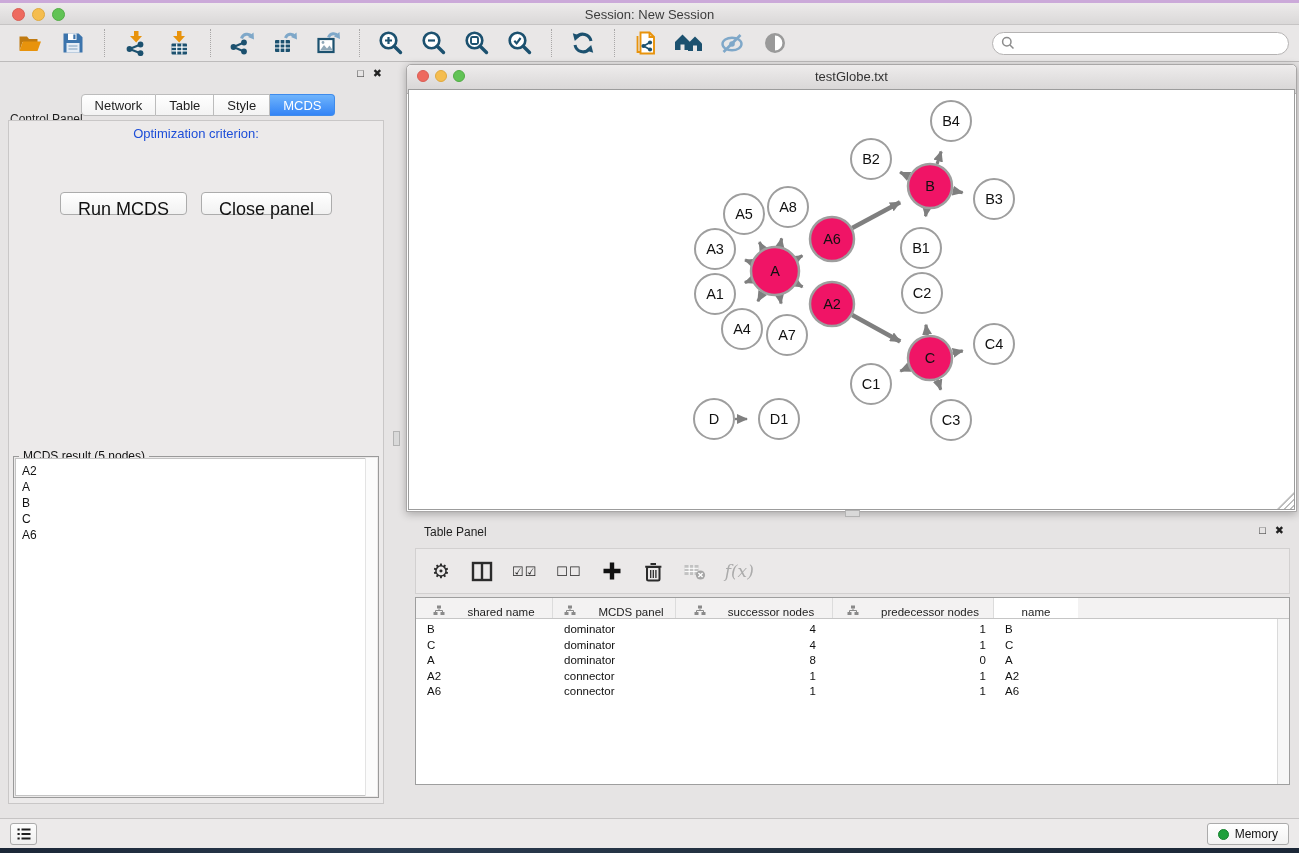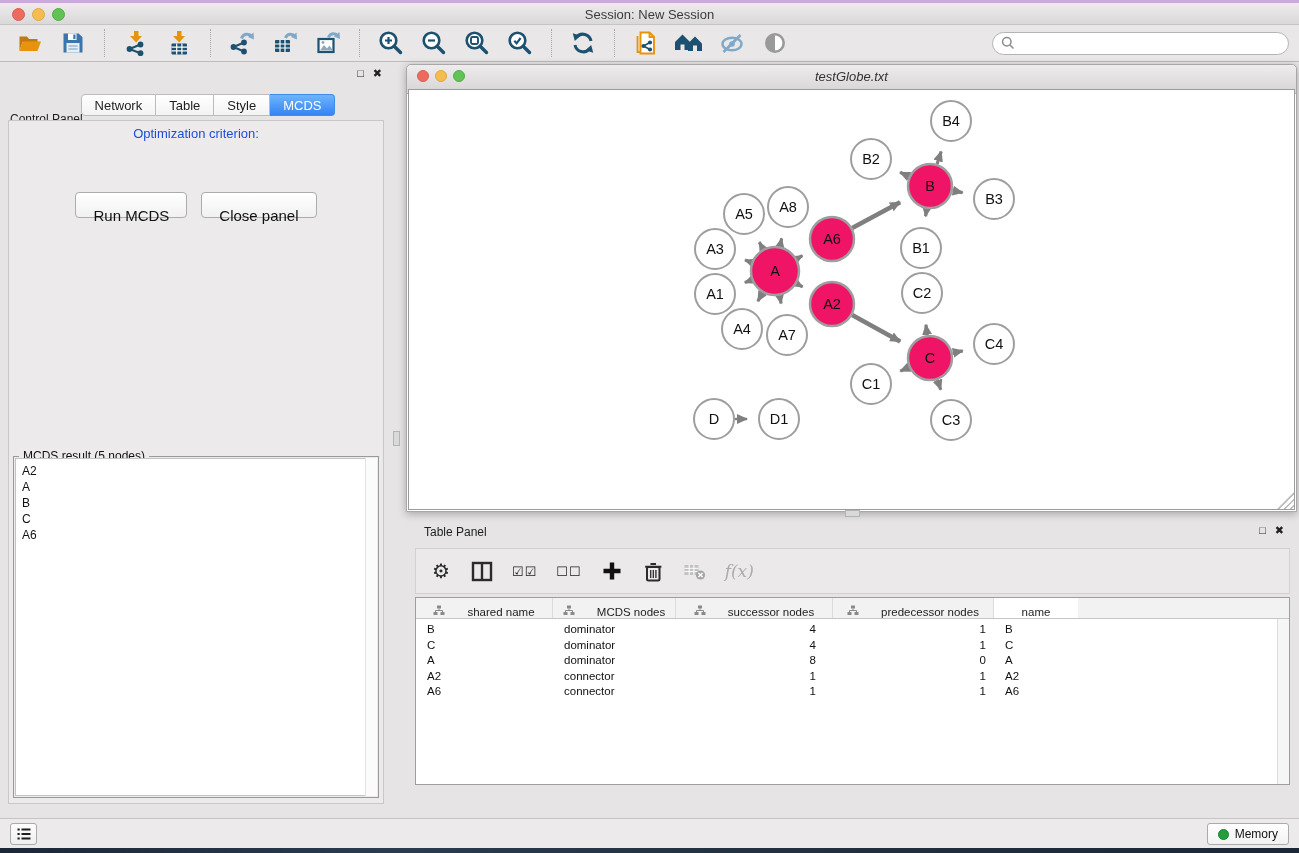--- a/index.html
+++ b/index.html
@@ -37,33 +37,33 @@
   .seg-tab:first-child{border-left:1px solid #BCBCBC;border-radius:4px 0 0 4px;}
   .seg-tab:last-child{border-radius:0 4px 4px 0;}
   .seg-tab.selected{background:linear-gradient(#6FB4FC,#3384F6);border-color:#3E8BEB;color:#fff;}
   .cp-content{position:absolute;top:58px;left:8px;right:8px;height:684px;background:#ECEAEA;border:1px solid #C9C7C7;}
   .opt-label{position:absolute;top:5px;width:100%;text-align:center;font-size:13px;color:#1d4ed8;}
   .dropdown{position:absolute;top:37px;left:34px;width:313px;height:23px;background:#fff;border:1px solid #A6A6A6;border-radius:4px;font-size:13px;color:#111;line-height:21px;padding-left:9px;}
   .stepper{position:absolute;right:1px;top:1px;bottom:1px;width:18px;background:linear-gradient(#7CBBFD,#3F92F8);border-radius:3px;display:flex;flex-direction:column;align-items:center;justify-content:center;gap:2px;}
   .tri-up{width:0;height:0;border-left:4px solid transparent;border-right:4px solid transparent;border-bottom:5px solid #fff;}
   .tri-down{width:0;height:0;border-left:4px solid transparent;border-right:4px solid transparent;border-top:5px solid #fff;}
   .btn-row{position:absolute;top:71px;width:100%;display:flex;justify-content:center;gap:14px;}
-  .push-btn{height:23px;padding:12px 17px;font-size:15px;color:#111;background:linear-gradient(#FFFFFF,#F1F1F1);border:1px solid #ACACAC;border-radius:4px;line-height:21px;}
+  .push-btn{height:23px;padding:6px 17px;font-size:18px;color:#111;background:linear-gradient(#FFFFFF,#F1F1F1);border:1px solid #ACACAC;border-radius:4px;line-height:21px;}
   .result-box{position:absolute;left:4px;right:4px;top:335px;bottom:5px;border:1px solid #9A9A9A;}
   .result-legend{position:absolute;top:-8px;left:5px;background:#ECEAEA;padding:0 4px;font-size:12px;color:#111;}
   .result-list{position:absolute;inset:1px;background:#fff;border:1px solid #C4C4C4;padding:4px 6px;font-size:12px;line-height:16px;color:#111;overflow:hidden;}
   .result-scroll{position:absolute;top:1px;bottom:1px;right:1px;width:12px;background:#FBFBFB;border-left:1px solid #E3E3E3;}
 
   
   .v-grip{position:absolute;left:393px;top:369px;width:7px;height:15px;background:#D9D9D9;border:1px solid #B3B3B3;z-index:30;}
   .h-grip{position:absolute;left:845px;top:448px;width:15px;height:7px;background:#D9D9D9;border:1px solid #B3B3B3;z-index:30;}
 
   
   .net-window{position:absolute;left:406px;top:2px;width:891px;height:448px;background:#fff;border:1px solid #A9A7A7;border-radius:5px 5px 0 0;box-shadow:0 2px 8px rgba(0,0,0,.28);}
-  .nw-titlebar{position:absolute;top:0;left:0;right:0;height:29px;background:linear-gradient(#EEECEC,#D6D4D4);border-bottom:1px solid #B2B0B0;border-radius:5px 5px 0 0;font-style:italic;}
+  .nw-titlebar{position:absolute;top:0;left:0;right:0;height:29px;background:linear-gradient(#EEECEC,#D6D4D4);border-bottom:1px solid #B2B0B0;border-radius:5px 5px 0 0;}
   .nw-lights{position:absolute;left:10px;top:5px;display:flex;gap:6px;}
   .nw-lights .light{width:12px;height:12px;}
   .nw-title{position:absolute;left:0;right:0;top:4px;text-align:center;font-size:13px;color:#333;}
   .nw-canvas{position:absolute;top:24px;left:1px;right:1px;bottom:1px;background:#fff;border:1px solid #9C9C9C;}
   .nw-canvas svg{position:absolute;top:0;left:0;}
   .resize-grip{position:absolute;right:0;bottom:0;width:17px;height:17px;background:repeating-linear-gradient(135deg,transparent 0 3px,#BDBDBD 3px 4.5px);clip-path:polygon(100% 0,100% 100%,0 100%);}
 
   
   .table-panel{position:absolute;left:392px;right:0;top:453px;bottom:0;}
   .tp-head{position:absolute;top:10px;left:32px;}
@@ -431,21 +431,21 @@
                 </svg></span>
               <span>shared name</span>
             </div>
             <div class="th-cell">
               <span><svg width="12" height="11" viewBox="0 0 12 11">
                   <rect x="4" y="0.5" width="4" height="3" fill="#8A8A8A"></rect>
                   <rect x="0.5" y="7" width="4" height="3" fill="#8A8A8A"></rect>
                   <rect x="7.5" y="7" width="4" height="3" fill="#8A8A8A"></rect>
                   <path d="M6 3.5 v2 M2.5 7 V5.5 h7 V7" stroke="#8A8A8A" fill="none"></path>
                 </svg></span>
-              <span>MCDS nodes</span>
+              <span>MCDS panel</span>
             </div>
             <div class="th-cell">
               <span><svg width="12" height="11" viewBox="0 0 12 11">
                   <rect x="4" y="0.5" width="4" height="3" fill="#8A8A8A"></rect>
                   <rect x="0.5" y="7" width="4" height="3" fill="#8A8A8A"></rect>
                   <rect x="7.5" y="7" width="4" height="3" fill="#8A8A8A"></rect>
                   <path d="M6 3.5 v2 M2.5 7 V5.5 h7 V7" stroke="#8A8A8A" fill="none"></path>
                 </svg></span>
               <span>successor nodes</span>
             </div>

